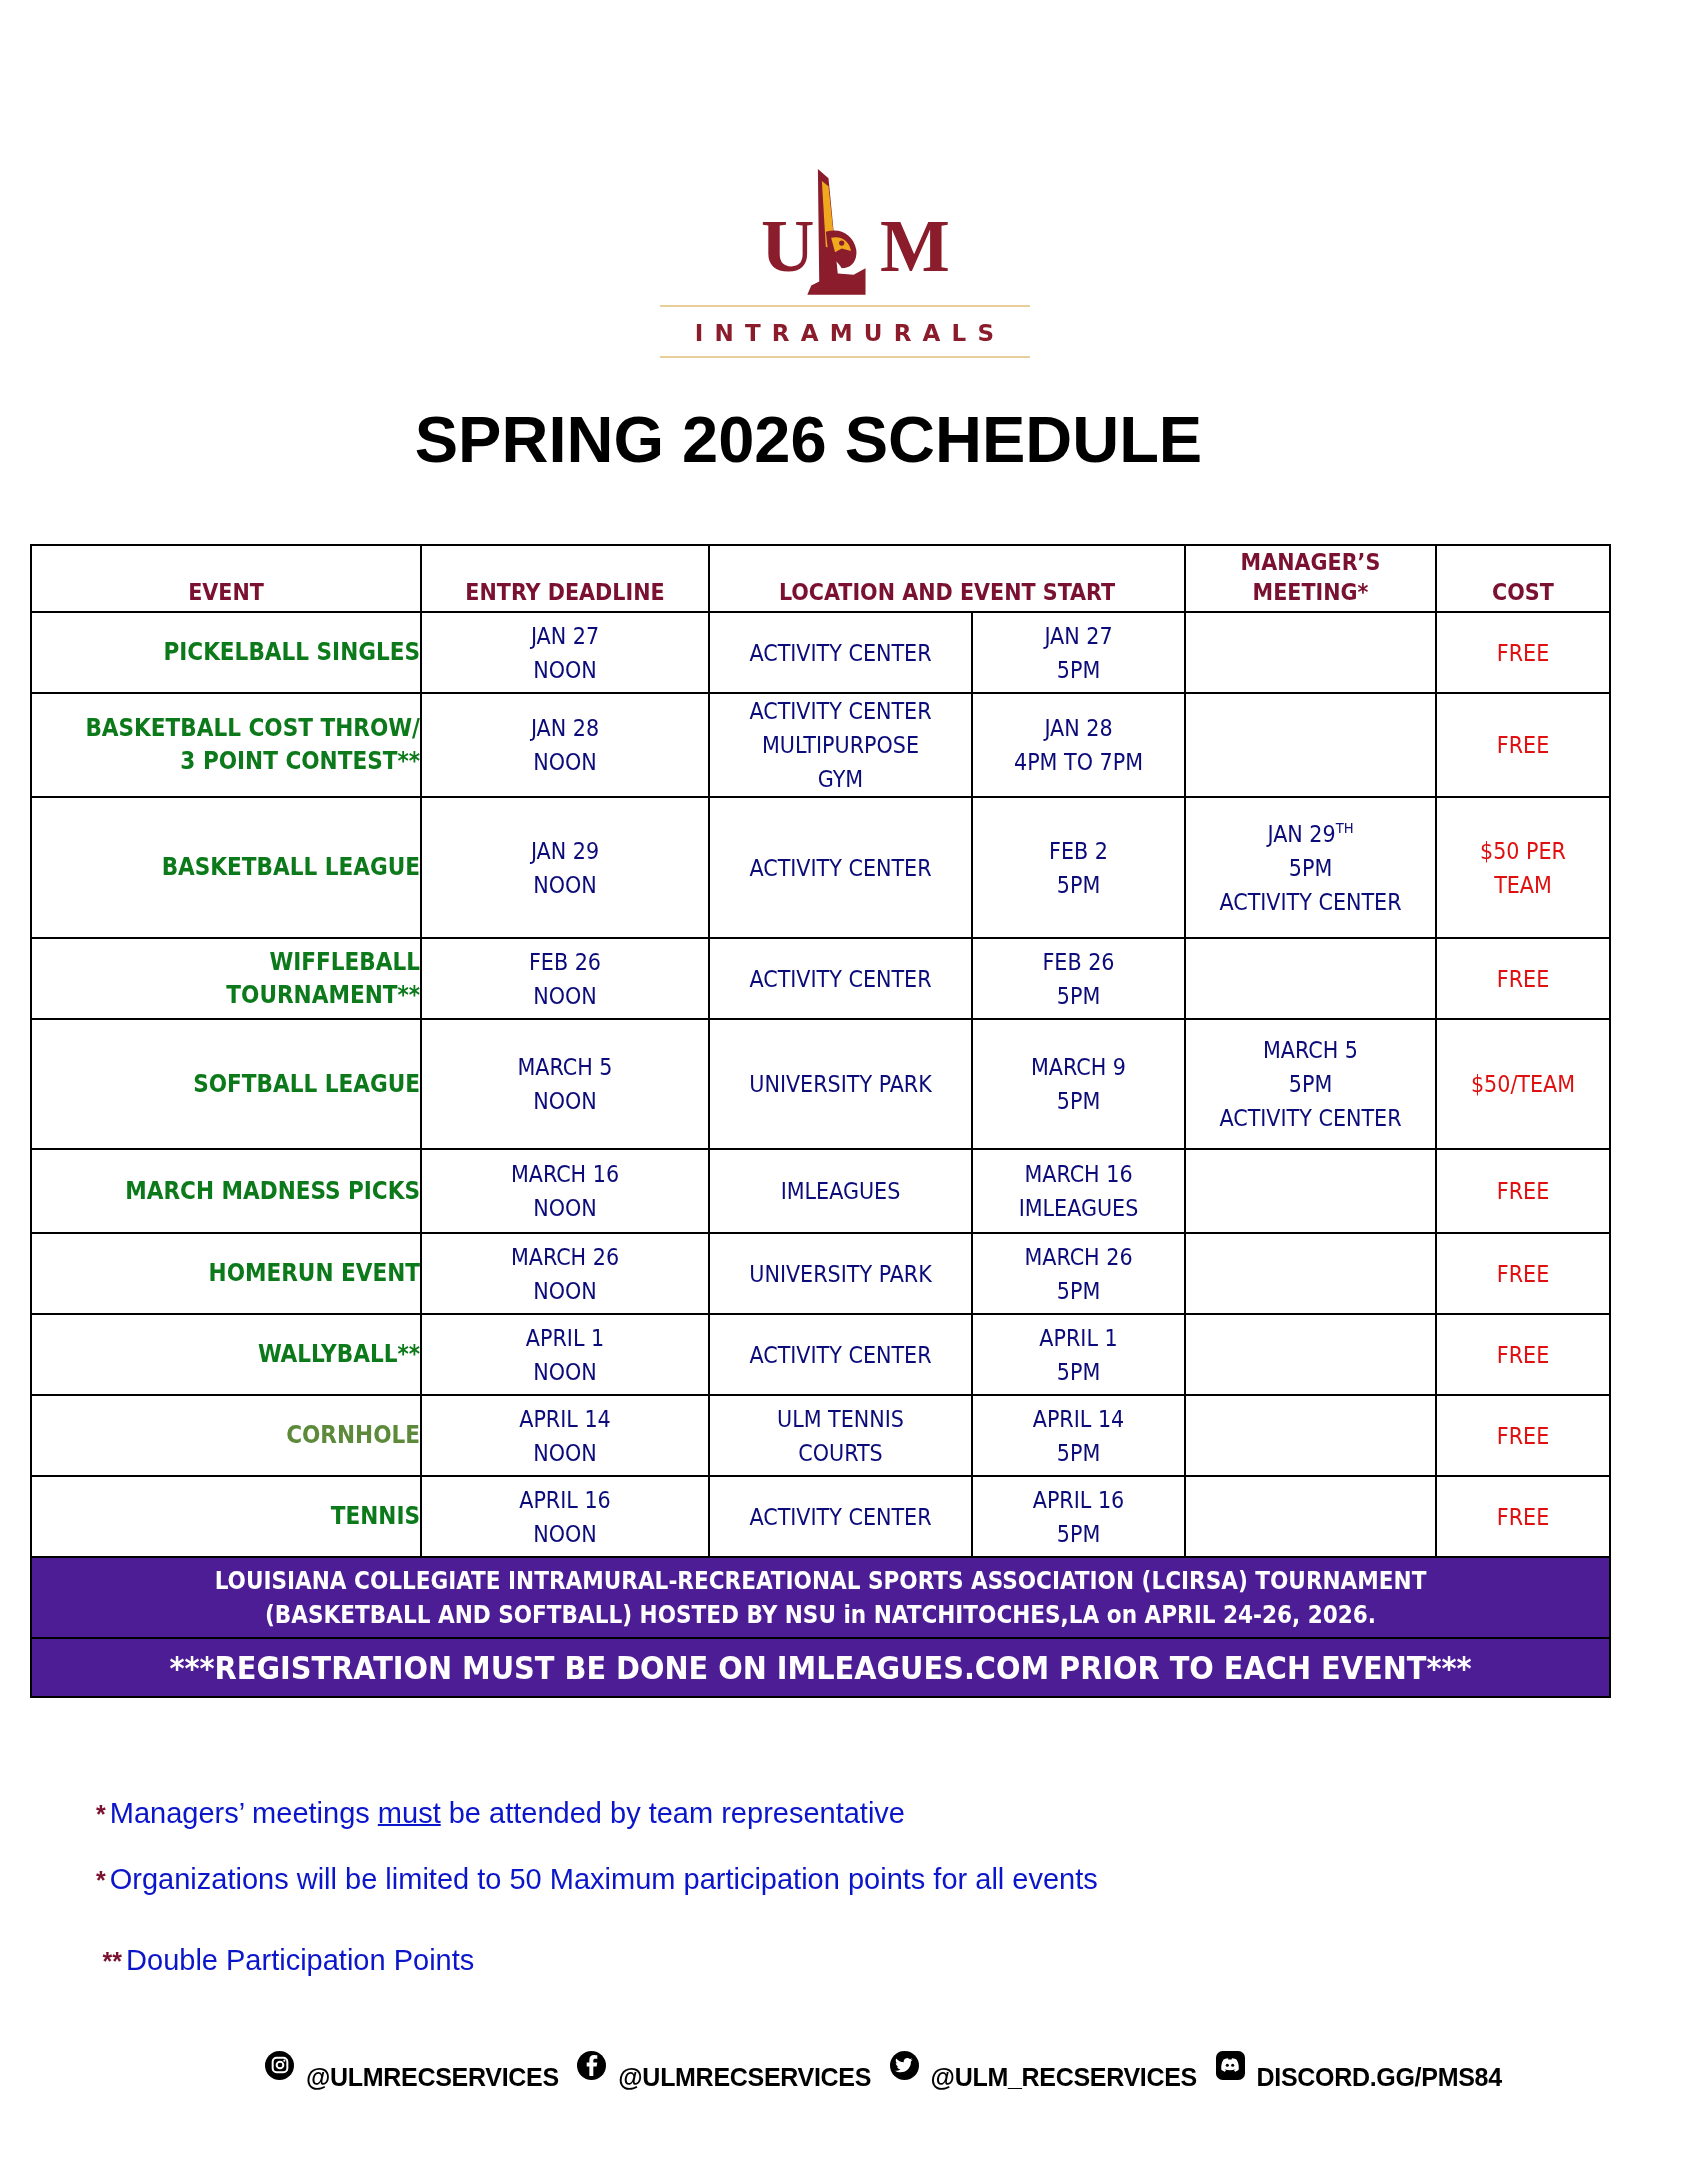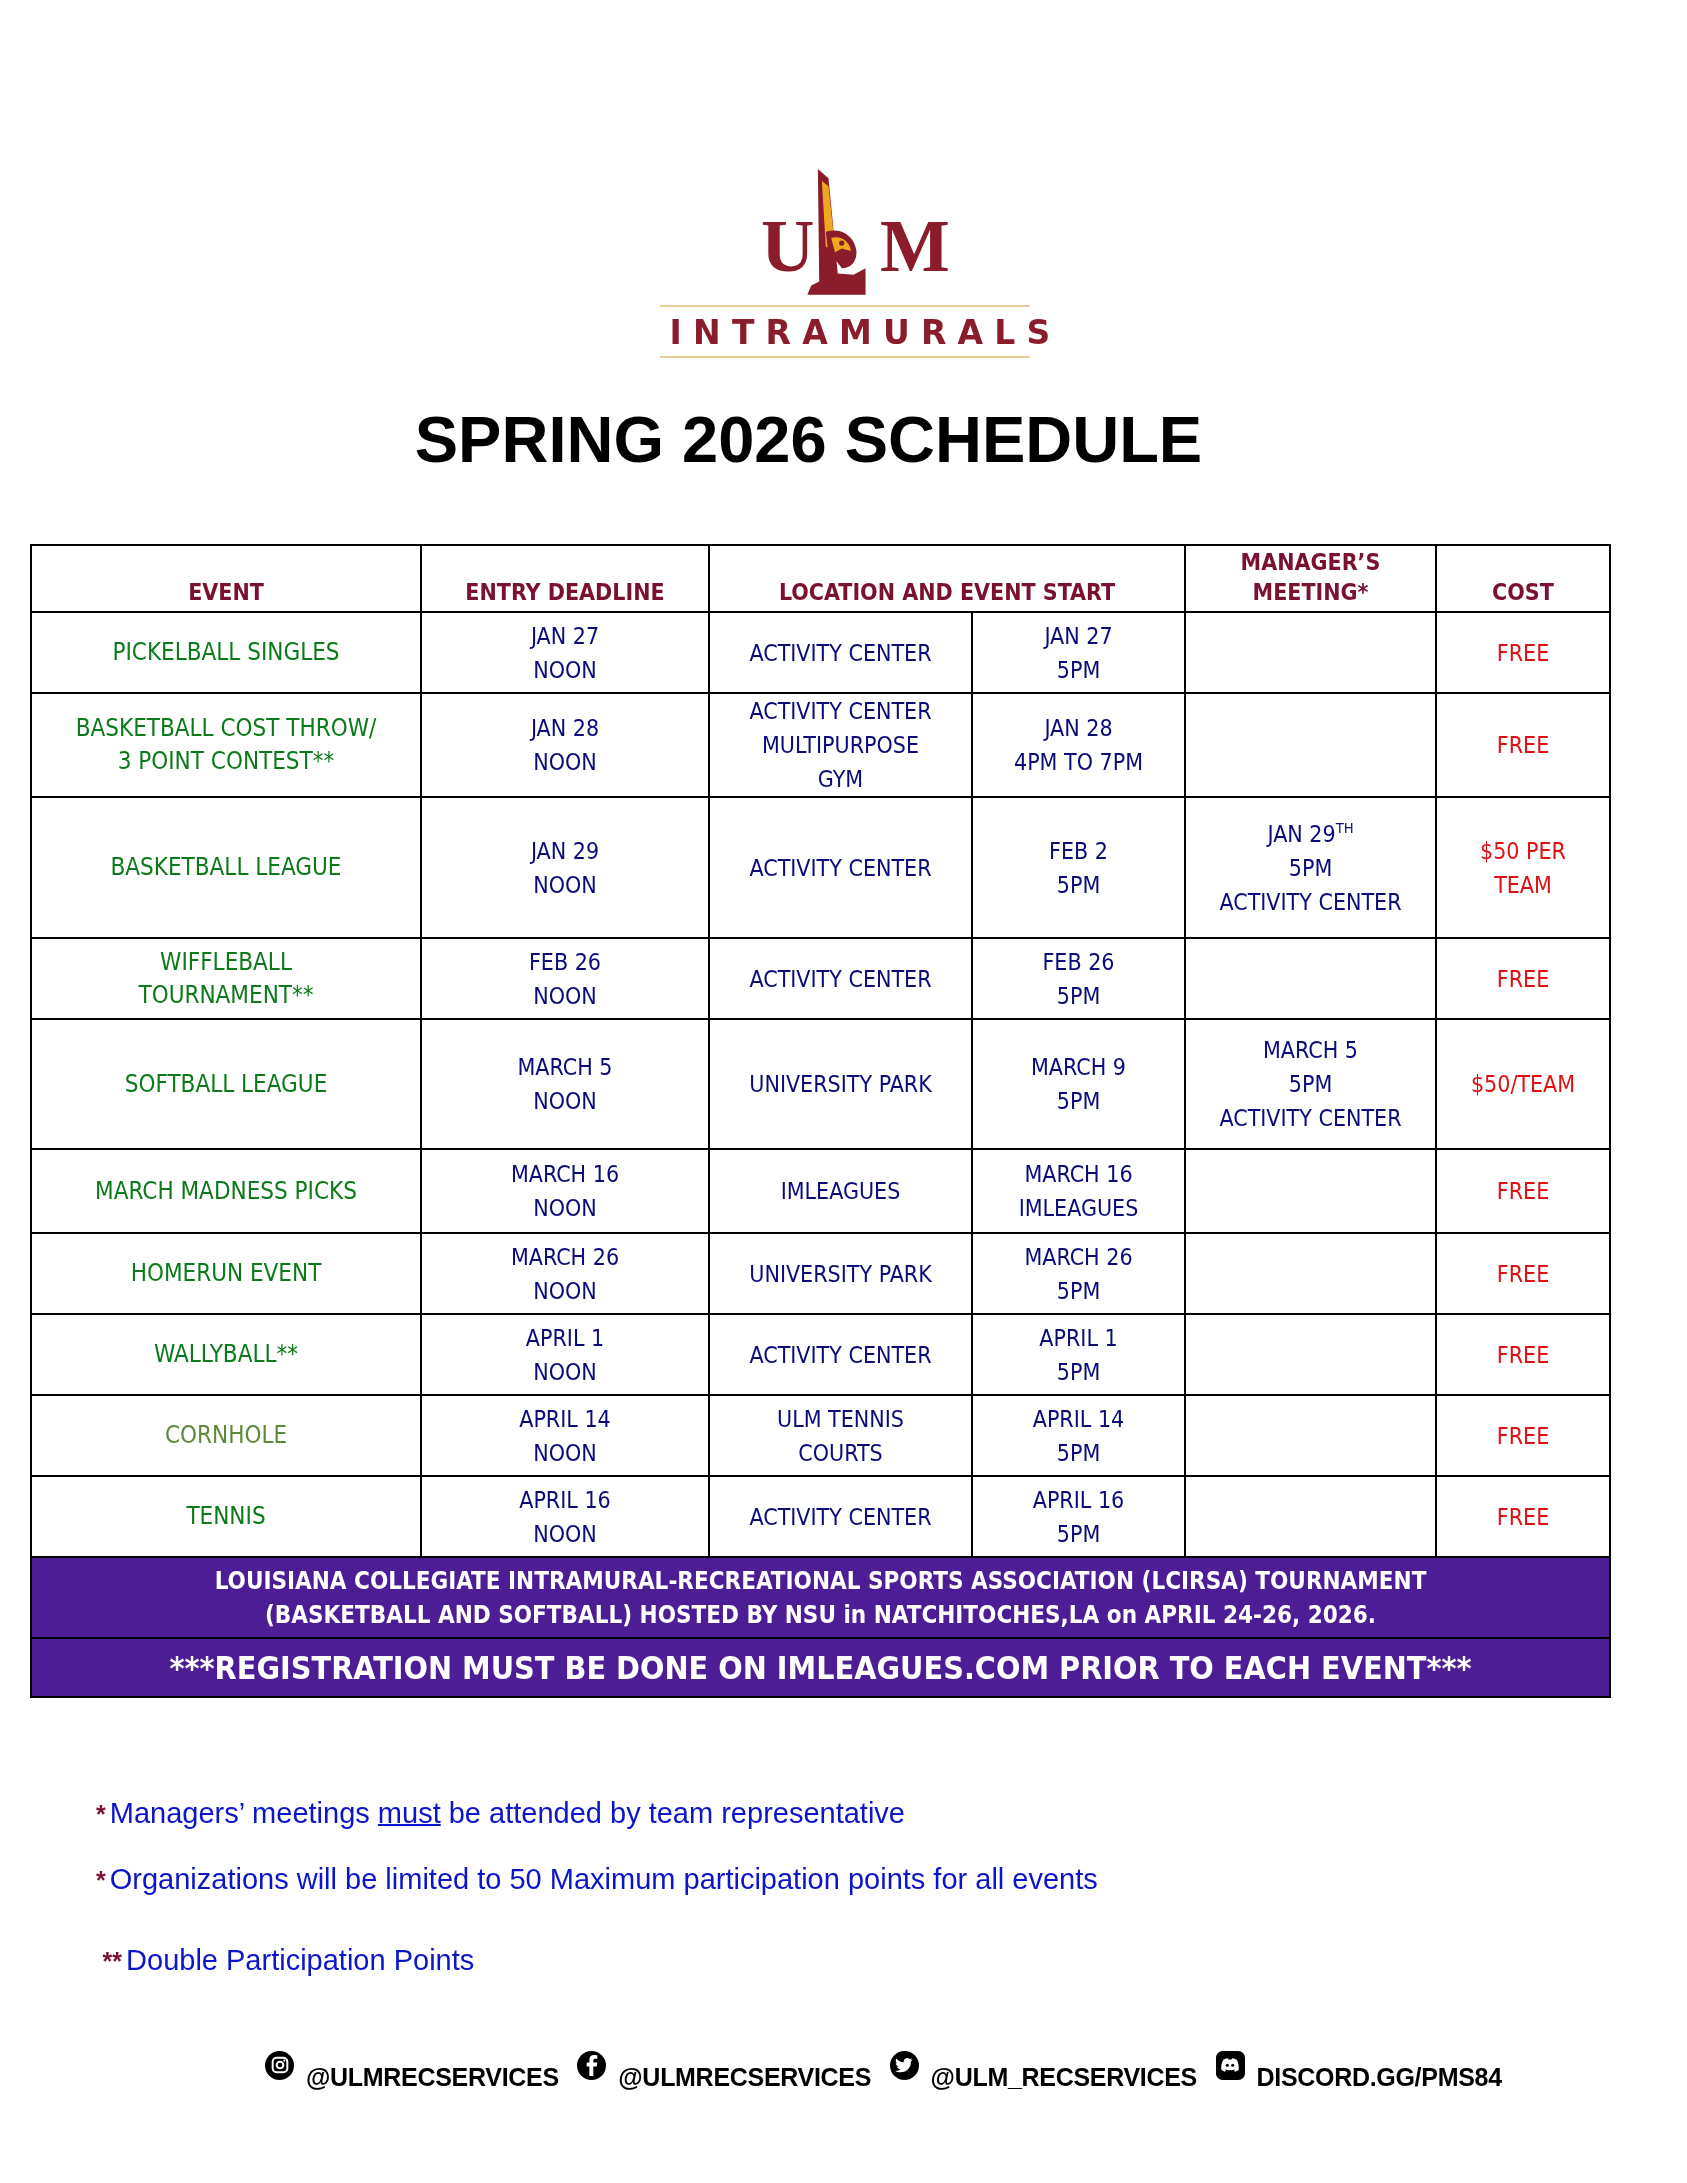--- a/index.html
+++ b/index.html
@@ -8,30 +8,30 @@
 
   
   .logo { position: absolute; left: 655px; top: 169px; width: 384px; height: 192px; }
   .logo-mark { position: absolute; left: 0; top: 0; width: 384px; height: 129px; }
   .logo-ulm { position: absolute; top: 40px; font-family: "Liberation Serif", "DejaVu Serif", serif; font-weight: bold; font-size: 74px; color: #8a1c2b; line-height: 1; }
   .logo-u { left: 106px; }
   .logo-m { left: 225px; }
   .logo-rule { position: absolute; left: 5.3px; width: 370px; height: 2px; background: #e8cf9a; }
   .logo-rule.top { top: 136px; }
   .logo-rule.bot { top: 187px; }
-  .logo-word { position: absolute; left: 5.3px; top: 144px; width: 370px; text-align: center; font-family: "DejaVu Sans", "Liberation Sans", sans-serif; font-weight: bold; font-size: 33px; letter-spacing: 11.2px; color: #8a1c2b; line-height: 40px; padding-left: 9.3px; }
+  .logo-word { position: absolute; left: 5.3px; top: 144px; width: 370px; text-align: center; font-family: "DejaVu Sans", "Liberation Sans", sans-serif; font-weight: bold; font-size: 23px; letter-spacing: 11.2px; color: #8a1c2b; line-height: 40px; padding-left: 9.3px; }
 
   
   .page-title { position: absolute; left: 0; top: 400px; width: 1617px; text-align: center; font-family: "Liberation Sans", "DejaVu Sans", sans-serif; font-weight: bold; font-size: 65px; color: #000; line-height: 79px; }
 
   
   .sched { position: absolute; left: 30px; top: 544px; width: 1580px; border-collapse: collapse; table-layout: fixed; }
   .sched td, .sched th { border: 2px solid #000; text-align: center; vertical-align: middle; font-size: 23px; line-height: 34px; }
   .sched th { color: #7b1131; font-weight: bold; vertical-align: bottom; padding-bottom: 4px; line-height: 30px; }
-  .sched td.ev { color: #0c7a1a; font-weight: normal; font-size: 24px; line-height: 33px; }
+  .sched td.ev { color: #0c7a1a; font-weight: bold; font-size: 24px; line-height: 33px; text-align: right; }
   .sched td.ev.olive { color: #5c8a3a; }
   .sched td.blue { color: #0b0b7a; }
   .sched td.cost { color: #e01010; }
   .sched sup { font-size: 14.6px; line-height: 0; vertical-align: 9.3px; }
   .cell-line { display: block; }
   .banner td { background: #4c1d95; color: #ffffff; font-weight: bold; border-color: #000; }
   .banner1 td { font-size: 24px; line-height: 34px; }
   .banner2 td { font-size: 32px; line-height: 40px; }
 
   

